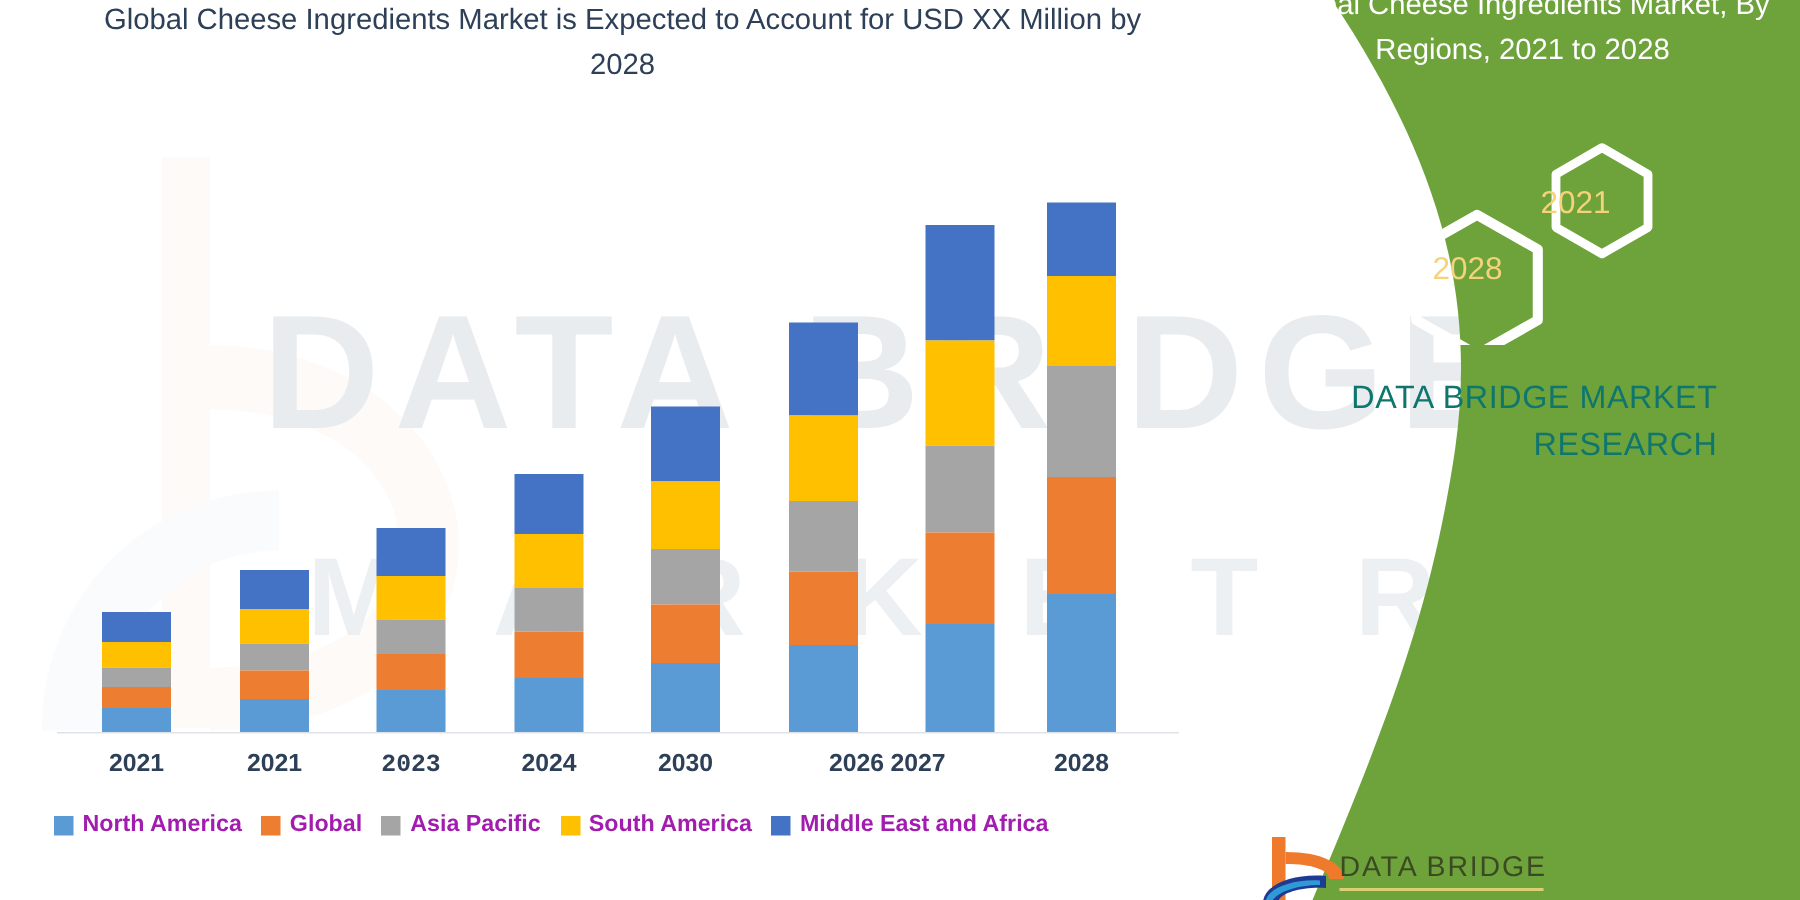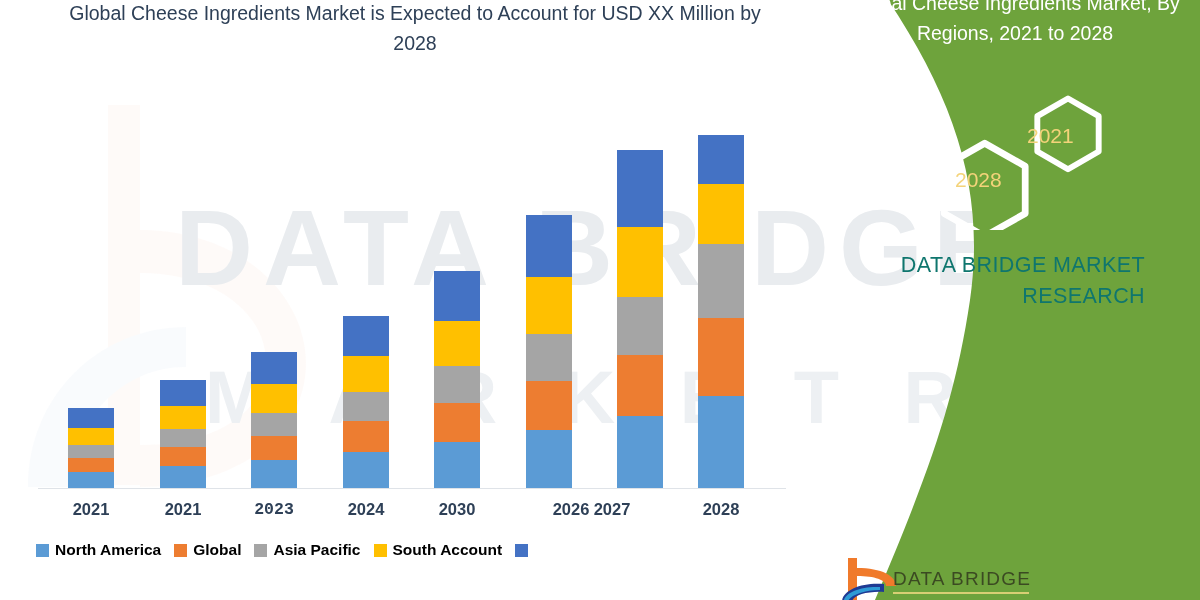--- a/index.html
+++ b/index.html
@@ -89,21 +89,21 @@
     position:absolute;width:80px;text-align:center;
     color:#2e4057;font-size:16.5px;font-weight:700;
   }
 
   .legend{
     position:absolute;left:36px;top:538px;width:760px;height:24px;
     display:flex;align-items:center;
   }
   .legend-item{display:flex;align-items:center;margin-right:13px;}
   .legend-swatch{width:13px;height:13px;margin-right:6px;display:inline-block;}
-  .legend-label{color:#000000;font-size:15.5px;font-weight:700;white-space:nowrap;}
+  .legend-label{color:#a21caf;font-size:15.5px;font-weight:700;white-space:nowrap;}
 </style>
 </head>
 <body>
 
 <div id="root">
 
   <svg class="wm-logo" viewBox="0 0 330 400" aria-hidden="true">
     <path d="M118 10 L150 10 L150 390 L118 390 Z" fill="#fdf0ea"></path>
     <path d="M150 135 C250 135 316 200 316 268 C316 338 250 392 150 392 L150 350 C225 350 276 318 276 268 C276 218 225 178 150 178 Z" fill="#fdf0ea"></path>
     <path d="M38 392 C38 300 110 232 196 232 L196 272 C134 272 82 322 82 392 Z" fill="#eef3f9"></path>
@@ -196,24 +196,25 @@
         <div class="legend-item">
           <span class="legend-swatch" style="background: rgb(237, 125, 49);"></span>
           <span class="legend-label">Global</span>
         </div>
         <div class="legend-item">
           <span class="legend-swatch" style="background: rgb(165, 165, 165);"></span>
           <span class="legend-label">Asia Pacific</span>
         </div>
         <div class="legend-item">
           <span class="legend-swatch" style="background: rgb(255, 192, 0);"></span>
-          <span class="legend-label">South Account</span>
+          <span class="legend-label">South America</span>
         </div>
         <div class="legend-item">
           <span class="legend-swatch" style="background: rgb(68, 114, 196);"></span>
+          <span class="legend-label">Middle East and Africa</span>
         </div>
       </div>
   </div>
 
   <div class="chart-title">Global Cheese Ingredients Market is Expected to Account for USD XX Million by 2028</div>
   <div class="panel-title">Global Cheese Ingredients Market, By Regions, 2021 to 2028</div>
 
   <svg class="hexes" viewBox="0 0 210 135" aria-hidden="true">
     <path d="M62 15 L92 32 L92 67 L62 84 L32 67 L32 32 Z" transform="translate(-14,28) scale(1.35)" fill="none" stroke="#ffffff" stroke-width="5" stroke-linejoin="round"></path>
     <path d="M150 8 L176 23 L176 53 L150 68 L124 53 L124 23 Z" transform="translate(-24,-6) scale(1.18)" fill="none" stroke="#ffffff" stroke-width="5" stroke-linejoin="round"></path>

